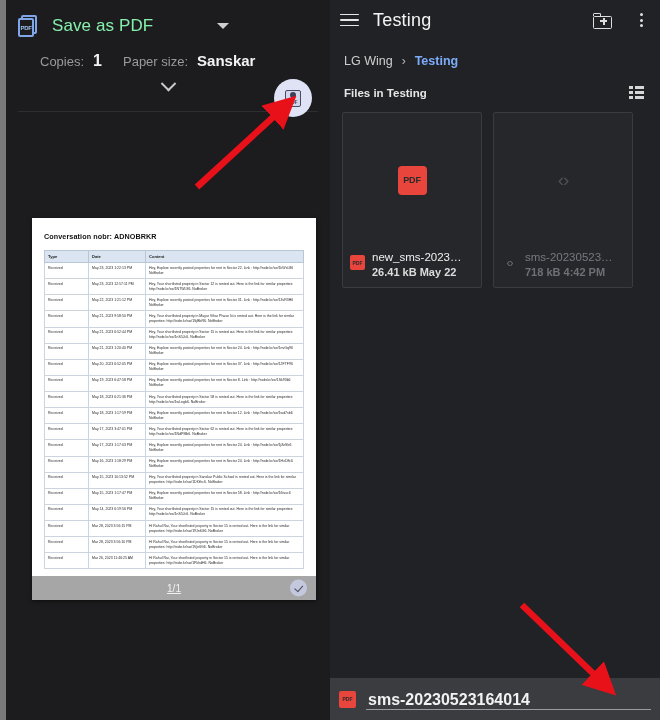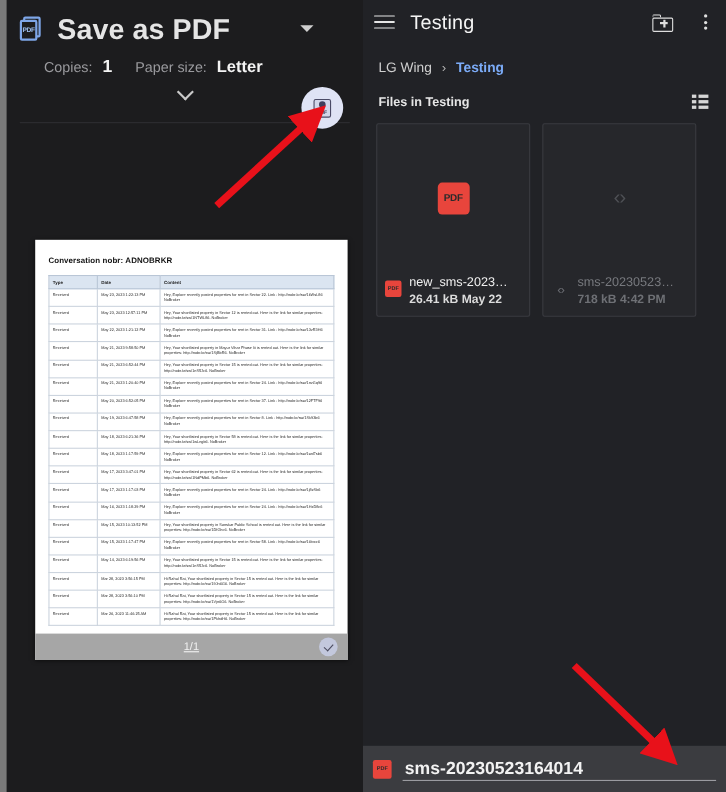--- a/index.html
+++ b/index.html
@@ -27,21 +27,21 @@
   .pdf-badge .b1 {
     position: absolute; left: 3px; top: 0; width: 16px; height: 19px;
     border: 2px solid #7ea6e8; border-radius: 2px; background: #1c1c1e;
   }
   .pdf-badge .b2 {
     position: absolute; left: 0; top: 3px; width: 16px; height: 19px;
     border: 2px solid #7ea6e8; border-radius: 2px; background: #1c1c1e;
     display: flex; align-items: center; justify-content: center;
   }
   .pdf-badge .b2 span { font-size: 6px; font-weight: bold; color: #9fc0f0; letter-spacing: -0.3px; }
-  .pd-title { font-size: 26px; color: #e5e5e5; font-weight: 700; letter-spacing: .1px; }
+  .pd-title { font-size: 17px; color: #86efac; font-weight: 400; letter-spacing: .1px; }
   .pd-caret {
     margin-left: 52px; width: 0; height: 0;
     border-left: 6px solid transparent; border-right: 6px solid transparent;
     border-top: 6px solid #cfcfcf;
   }
   .pd-row2 { display: flex; align-items: baseline; gap: 9px; padding: 9px 0 0 22px; }
   .pd-lbl { font-size: 13px; color: #9a9a9e; }
   .pd-val { font-size: 16px; color: #f3f3f3; font-weight: 700; }
   .pd-val.small { font-size: 15px; }
   .pd-expand {
@@ -222,21 +222,21 @@
             </span>
         </span>
         <span class="pd-title">Save as PDF</span>
         <span class="pd-caret"></span>
       </div>
 
       <div class="pd-row2">
         <span class="pd-lbl">Copies:</span>
         <span class="pd-val">1</span>
         <span class="pd-lbl" style="margin-left:12px">Paper size:</span>
-        <span class="pd-val small">Letter</span>
+        <span class="pd-val small">Sanskar</span>
       </div>
 
       <div class="pd-expand">
         <span class="chev-d"></span>
       </div>
       <div class="pd-divider"></div>
     </div>
 
     <button id="fab">
       <span class="glyph">

